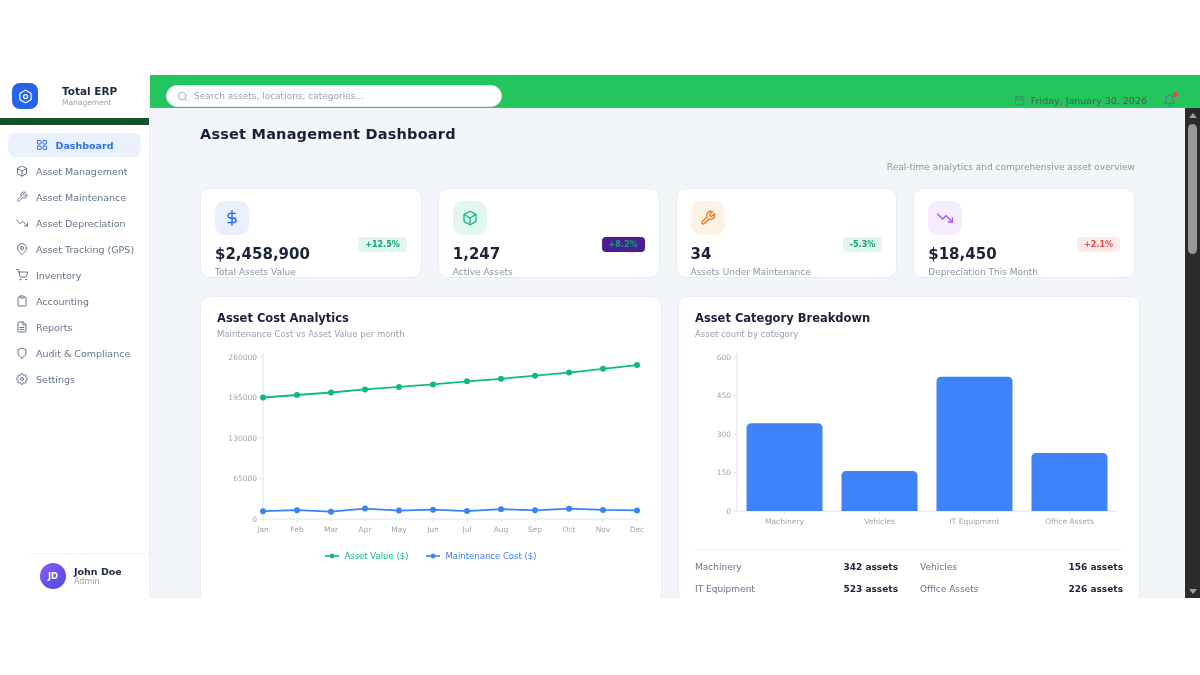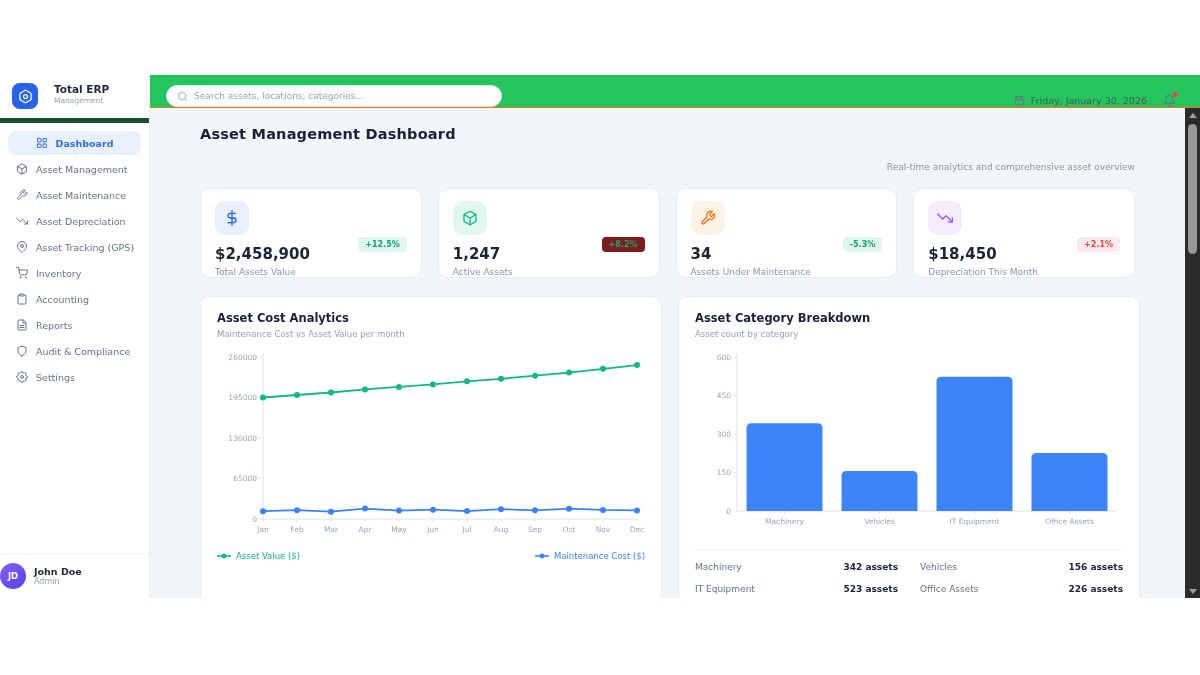--- a/index.html
+++ b/index.html
@@ -1,31 +1,31 @@
 <!DOCTYPE html>
 <html><head>
 <meta charset="utf-8">
 <style>
   * { margin:0; padding:0; box-sizing:border-box; }
   html,body { width:1200px; height:675px; background:#ffffff; font-family:"DejaVu Sans","Liberation Sans",sans-serif; overflow:hidden; }
   .app { position:absolute; left:0; top:75px; width:1200px; height:523px; background:#ffffff; }
 
   
   .sidebar { position:absolute; left:0; top:0; bottom:0; width:150px; background:#ffffff; border-right:1px solid #eef0f4; display:flex; flex-direction:column; }
-  .brand { display:flex; gap:16px; padding:8px 12px 9px 12px; border-bottom:5px solid #14532d; }
+  .brand { display:flex; align-items:center; gap:24px; padding:8px 12px 9px 12px; border-bottom:7px solid #14532d; }
   .brand-logo { width:26px; height:26px; border-radius:8px; background:#2563eb; display:flex; align-items:center; justify-content:center; color:#fff; flex:0 0 auto; }
   .brand-logo svg { width:15px; height:15px; }
   .brand-title { font-size:10.5px; font-weight:bold; color:#1e293b; line-height:1.2; }
   .brand-sub { font-size:7.5px; color:#98a2b3; }
   .nav { padding:8px 8px; display:flex; flex-direction:column; gap:2px; }
   .nav-item { display:flex; align-items:center; gap:8px; height:24px; padding:0 8px; border-radius:8px; font-size:9.5px; color:#64748b; cursor:pointer; white-space:nowrap; }
   .nav-item svg { width:12px; height:12px; flex:0 0 auto; }
   .nav-item.active { background:#e9f1fd; color:#2f6fed; font-weight:bold;justify-content:center; }
   .side-spacer { flex:1; }
-  .user-row { border-top:1px solid #f1f3f7; padding:9px 0; display:flex; align-items:center; gap:8px; cursor:pointer; }
+  .user-row { border-top:1px solid #f1f3f7; padding:9px 12px; display:flex; align-items:center; gap:8px; cursor:pointer;margin-left:28px; }
   .avatar { width:26px; height:26px; border-radius:50%; background:linear-gradient(135deg,#8b5cf6,#4f46e5); color:#fff; font-size:8.5px; font-weight:bold; display:flex; align-items:center; justify-content:center; }
   .user-name { font-size:9.5px; font-weight:bold; color:#1e293b; line-height:1.25; }
   .user-role { font-size:8px; color:#98a2b3; }
 
   
   .topbar { position:absolute; left:150px; right:0; top:0; height:33px; background:#22c55e; border-bottom:1px solid #f97316; display:flex; align-items:flex-end; padding:0 24px 0 16px; }
   .search { width:336px; height:22px; border:1px solid #e2e8f0; background:#fcfdfe; border-radius:12px; display:flex; align-items:center; gap:6px; padding:0 10px; color:#94a3b8; }
   .search svg { width:11px; height:11px; flex:0 0 auto; }
   .search input { border:none; outline:none; background:transparent; font-size:9px; color:#475569; width:100%; font-family:inherit; }
   .search input::placeholder { color:#9aa5b5; }
@@ -46,21 +46,21 @@
   .stat-icon { width:34px; height:34px; border-radius:10px; display:flex; align-items:center; justify-content:center; }
   .stat-icon svg { width:16px; height:16px; }
   .stat-badge { position:absolute; top:12px; right:14px; font-size:8px; font-weight:bold; padding:3px 7px; border-radius:4px;margin-top:36px; }
   .stat-value { font-size:15px; font-weight:bold; color:#1b2437; margin-top:10px; }
   .stat-label { font-size:9px; color:#8b95a6; margin-top:4px; }
 
   .charts { display:grid; grid-template-columns:1fr 1fr; gap:16px; margin-top:18px; }
   .chart-card { background:#fff; border:1px solid #e9edf3; border-radius:10px; padding:14px 16px; height:310px; }
   .chart-title { font-size:11.5px; font-weight:bold; color:#172036; }
   .chart-sub { font-size:8.5px; color:#97a1b2; margin-top:4px; }
-  .legend-row { display:flex; justify-content:space-between; gap:18px; margin-top:2px; }
+  .legend-row { display:flex; justify-content:center; gap:18px; margin-top:2px; }
   .legend-item { display:flex; align-items:center; gap:5px; font-size:8.5px; }
   .bar-divider { border-top:1px solid #eef1f5; margin:10px 0 0 0; }
   .bar-footer { display:grid; grid-template-columns:1fr 1fr; column-gap:22px; row-gap:12px; margin-top:12px; }
   .bf-cell { display:flex; justify-content:space-between; align-items:center; }
   .bf-label { font-size:9px; color:#64748b; }
   .bf-value { font-size:9px; font-weight:bold; color:#1b2437; }
 
   
   .scrollbar { position:absolute; right:0; top:33px; bottom:0; width:15px; background:#2b2b2b; display:flex; flex-direction:column; }
   .sb-btn { height:14px; display:flex; align-items:center; justify-content:center; cursor:pointer; }
@@ -220,21 +220,21 @@
           <div class="stat-label">Total Assets Value</div>
         </div>
         <div class="stat-card">
           <div class="stat-icon" style="background:#e2f7ef;color:#10b981">
             <svg viewBox="0 0 24 24" fill="none" stroke="currentColor" stroke-width="2" stroke-linecap="round" stroke-linejoin="round">
               <path d="M21 16V8a2 2 0 0 0-1-1.73l-7-4a2 2 0 0 0-2 0l-7 4A2 2 0 0 0 3 8v8a2 2 0 0 0 1 1.73l7 4a2 2 0 0 0 2 0l7-4A2 2 0 0 0 21 16z"></path>
               <polyline points="3.27 6.96 12 12.01 20.73 6.96"></polyline>
               <line x1="12" y1="22.08" x2="12" y2="12"></line>
             </svg>
           </div>
-          <div class="stat-badge" style="color:#0ea371;background:#7f1d1d">+8.2%</div>
+          <div class="stat-badge" style="color:#0ea371;background:#4c1d95">+8.2%</div>
           <div class="stat-value">1,247</div>
           <div class="stat-label">Active Assets</div>
         </div>
         <div class="stat-card">
           <div class="stat-icon" style="background:#fdf3e4;color:#f97316">
             <svg viewBox="0 0 24 24" fill="none" stroke="currentColor" stroke-width="2" stroke-linecap="round" stroke-linejoin="round">
               <path d="M14.7 6.3a1 1 0 0 0 0 1.4l1.6 1.6a1 1 0 0 0 1.4 0l3.77-3.77a6 6 0 0 1-7.94 7.94l-6.91 6.91a2.12 2.12 0 0 1-3-3l6.91-6.91a6 6 0 0 1 7.94-7.94l-3.76 3.76z"></path>
             </svg>
           </div>
           <div class="stat-badge" style="color:#0ea371;background:#e1f7ee">-5.3%</div>

